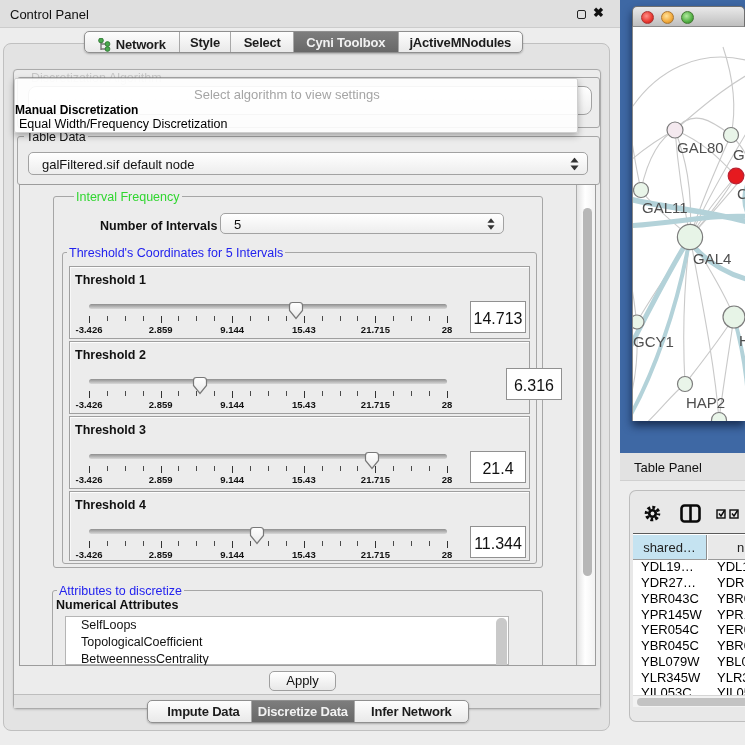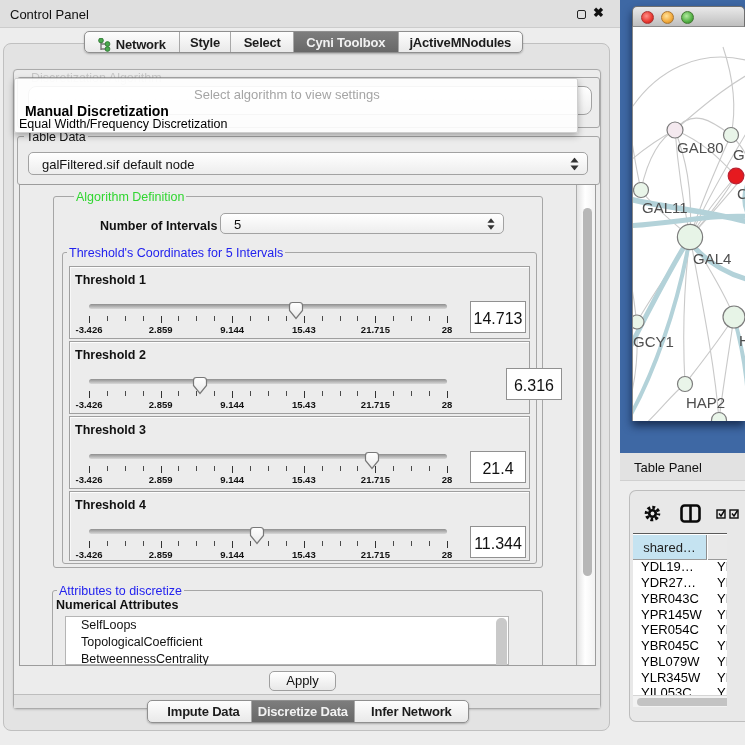--- a/index.html
+++ b/index.html
@@ -52,37 +52,37 @@
 #attrlist div { padding-left:15px; height:16.8px; line-height:16.8px; white-space:nowrap; }
 #attrlist .sb { position:absolute; right:1px; top:1px; width:11px; height:60px; background:#c9c9c9; border-radius:5px; padding:0; }
 
 
 #applybtn { position:absolute; left:269px; top:671px; width:67px; height:20px; background:linear-gradient(#ffffff,#e8e8e8); border:1px solid #9f9f9f; border-radius:5px; font-size:13px; color:#111; text-align:center; line-height:18px; }
 
 
 #ghost-title { position:absolute; left:31px; top:71px; font-size:12.5px; color:rgba(120,120,120,0.33); }
 #popup { position:absolute; left:14px; top:78px; width:564px; height:55px; background:rgba(255,255,255,0.9); border:1px solid #cfcfcf; border-radius:2px; box-shadow:0 3px 7px rgba(0,0,0,0.3); }
 #popup .prompt { position:absolute; left:179px; top:8px; font-size:13px; color:#a5a5a5; }
-#popup .m1 { position:absolute; left:10px; top:24px; font-size:14px; font-weight:700; color:#000; }
+#popup .m1 { position:absolute; left:0; top:24px; font-size:12px; font-weight:700; color:#000; }
 #popup .m2 { position:absolute; left:4px; top:38px; font-size:12.5px; color:#000; }
 
 
 #bluezone { position:absolute; left:620px; top:0; width:125px; height:453px; background:#3e68a4; }
 #netwin { position:absolute; left:632px; top:6px; width:113px; height:415px; border-radius:5px 5px 0 0; box-shadow:0 5px 9px rgba(5,15,40,0.65); }
 #nettitle { position:absolute; left:0; top:0; width:113px; height:21px; background:linear-gradient(#e9e9e9,#bfbfbf); border:1px solid #6f6f6f; border-bottom:1px solid #8b8b8b; border-radius:5px 5px 0 0; }
 .light { position:absolute; top:4px; width:13px; height:13px; border-radius:50%; }
 #netcontent { position:absolute; left:0; top:21px; width:113px; height:394px; background:#fff; border-left:1px solid #8a8a8a; overflow:hidden; }
 .eg { fill:none; stroke:#c9c9c9; stroke-width:1.1; }
 .et { fill:none; stroke:#b3d2d9; }
 .nl { fill:#4f4f4f; font-size:15px; font-family:"Liberation Sans",sans-serif; }
 
 #tptitle { position:absolute; left:620px; top:453px; width:125px; height:28px; background:#e2e2e2; border-bottom:1px solid #d0d0d0; }
 #tptitle .t { position:absolute; left:14px; top:7px; font-size:13px; color:#111; }
 #tablebox { position:absolute; left:629px; top:490px; width:116px; height:232px; background:#e8e8e8; border:1px solid #bdbdbd; border-radius:7px 0 0 7px; border-right:none; }
-#thetable { position:absolute; left:633px; top:533px; width:94px; height:174px; background:#fff; border-top:1px solid #5a5a5a; overflow:hidden; }
+#thetable { position:absolute; left:633px; top:533px; width:112px; height:174px; background:#fff; border-top:1px solid #5a5a5a; overflow:hidden; }
 #th1 { position:absolute; left:0; top:1px; width:74px; height:25px; background:#c5e3f1; border-right:1px solid #8e8e8e; border-bottom:1px solid #9a9a9a; text-align:center; font-size:13px; line-height:25px; color:#222; }
 #th2 { position:absolute; left:75px; top:1px; width:60px; height:25px; background:#e9e9e9; border-bottom:1px solid #9a9a9a; font-size:13px; line-height:25px; color:#222; padding-left:29px; }
 .trow { position:absolute; left:0; width:130px; height:15.75px; font-size:13px; line-height:15.75px; color:#000; }
 .trow .c1 { position:absolute; left:8px; }
 .trow .c2 { position:absolute; left:84px; }
 #hsb { position:absolute; left:0px; top:161px; width:112px; height:13px; background:#f2f2f2; border-top:1px solid #d5d5d5; }
 #hsb .th { position:absolute; left:4px; top:2px; width:120px; height:8px; border-radius:4px; background:#c3c3c3; }
 </style>
 </head>
 <body>
@@ -132,21 +132,21 @@
   <span class="tx">galFiltered.sif default node</span>
   <svg width="9" height="13" viewBox="0 0 9 13">
       <path d="M4.5 0 L8.5 5 L0.5 5 Z" fill="#333"></path>
       <path d="M4.5 13 L8.5 8 L0.5 8 Z" fill="#333"></path>
     </svg>
 </div>
 
 <div id="scrollpane">
   <div class="inner-origin" style="position:absolute; left:-20px; top:-185px; width:620px; height:900px;">
     <div style="position:absolute; left:53px; top:196px; width:490px; height:372px; border:1px solid #a6a6a6; border-radius:3px;">
-      <span class="gtitle" style="left:20px; color:#30d630;">Algorithm Definition</span>
+      <span class="gtitle" style="left:20px; color:#30d630;">Interval Frequency</span>
     </div>
 
     <div style="position:absolute; left:100px; top:219px; font-size:12.5px; font-weight:700; color:#111;">Number of Intervals</div>
     <div class="combo" style="left:220px; top:213px; width:284px; height:21px;">
       <span class="tx">5</span>
       <svg width="8" height="12" viewBox="0 0 9 13">
           <path d="M4.5 0 L8.5 5 L0.5 5 Z" fill="#333"></path>
           <path d="M4.5 13 L8.5 8 L0.5 8 Z" fill="#333"></path>
         </svg>
     </div>

